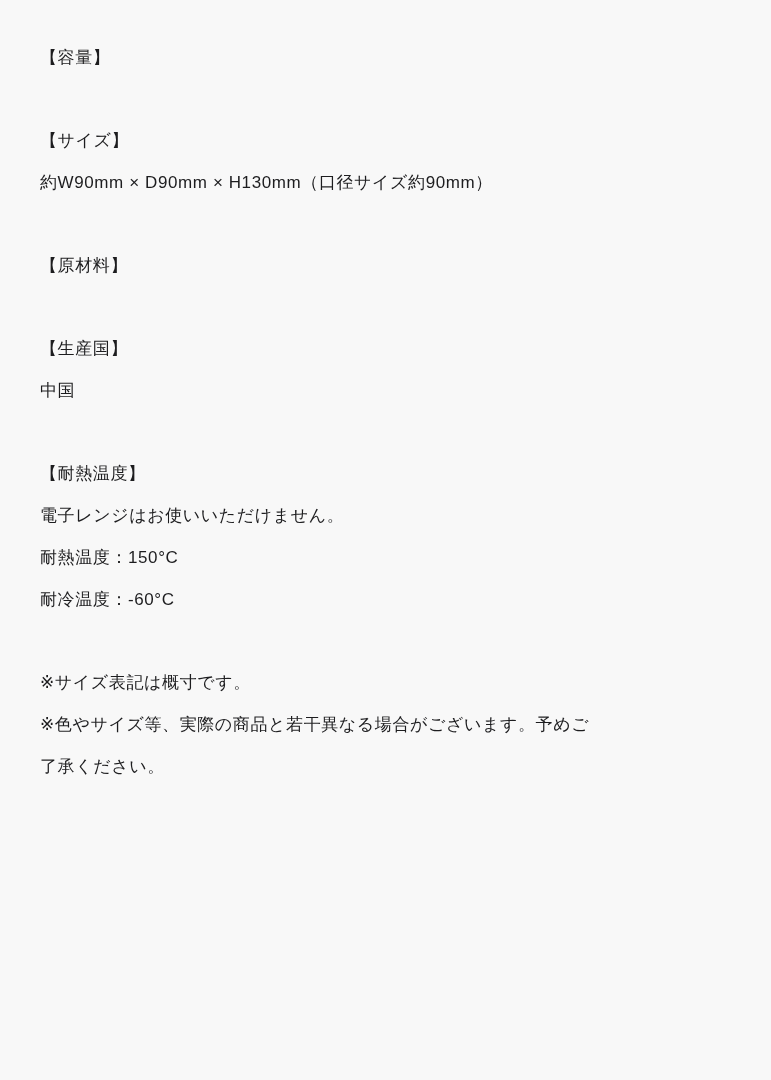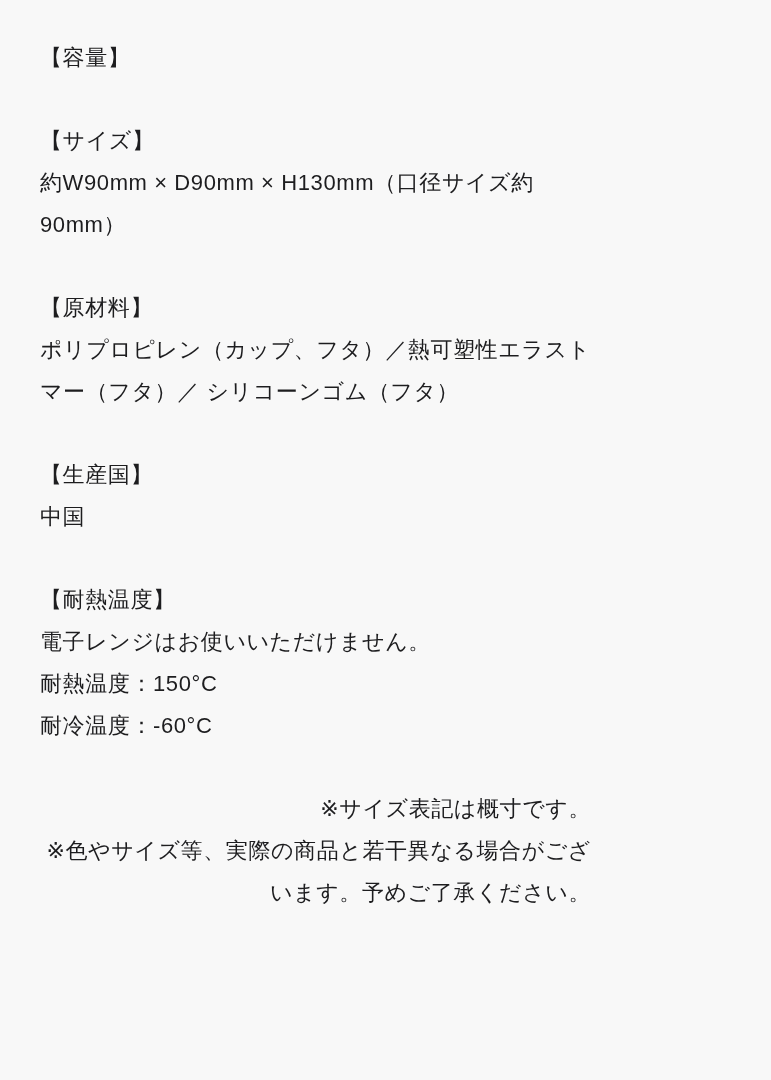--- a/index.html
+++ b/index.html
@@ -11,21 +11,21 @@
     height: 1080px;
     background: #f8f8f8;
     color: #1d1d1f;
     font-family: "Liberation Sans", "DejaVu Sans", sans-serif;
     overflow: hidden;
   }
   .spec-content {
     box-sizing: border-box;
     width: 623px;
     padding: 37px 32px 0 40px;
-    font-size: 22px;
+    font-size: 17px;
     line-height: 42px;
     letter-spacing: 0.6px;
   }
   .spec-section {
     margin: 0 0 41px 0;
   }
   .spec-section:last-of-type {
     margin-bottom: 41px;
   }
   .spec-label {
@@ -35,21 +35,20 @@
   .spec-line {
     margin: 0;
     font-weight: 400;
   }
   .notes {
     margin: 0;
   }
   .note-line {
     margin: 0;
     font-weight: 400;
-    text-align: right;
   }
 </style>
 </head>
 <body>
 
 <div class="spec-content">
 
   <div class="spec-section">
     <p class="spec-label">【容量】</p>
   </div>
@@ -57,21 +56,20 @@
   <div class="spec-section">
   </div>
 
   <div class="spec-section">
     <p class="spec-label">【サイズ】</p>
     <p class="spec-line">約W90mm × D90mm × H130mm（口径サイズ約90mm）</p>
   </div>
 
   <div class="spec-section">
     <p class="spec-label">【原材料】</p>
-    <p class="spec-line">ポリプロピレン（カップ、フタ）／熱可塑性エラストマー（フタ）／ シリコーンゴム（フタ）</p>
   </div>
 
   <div class="spec-section">
     <p class="spec-label">【生産国】</p>
     <p class="spec-line">中国</p>
   </div>
 
   <div class="spec-section">
     <p class="spec-label">【耐熱温度】</p>
     <p class="spec-line">電子レンジはお使いいただけません。</p>

